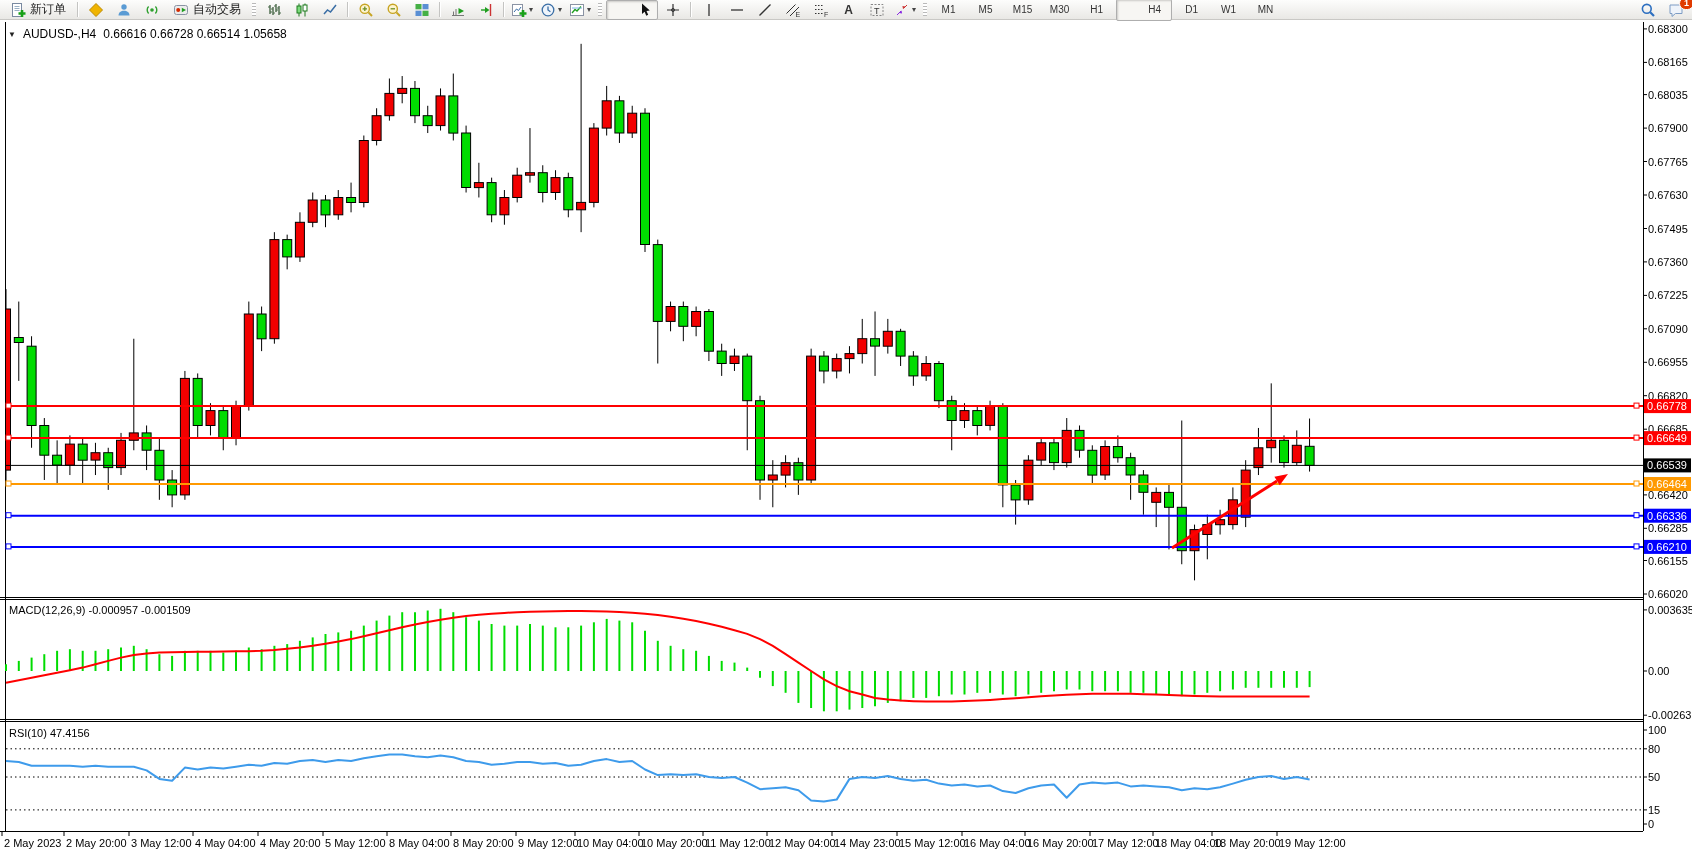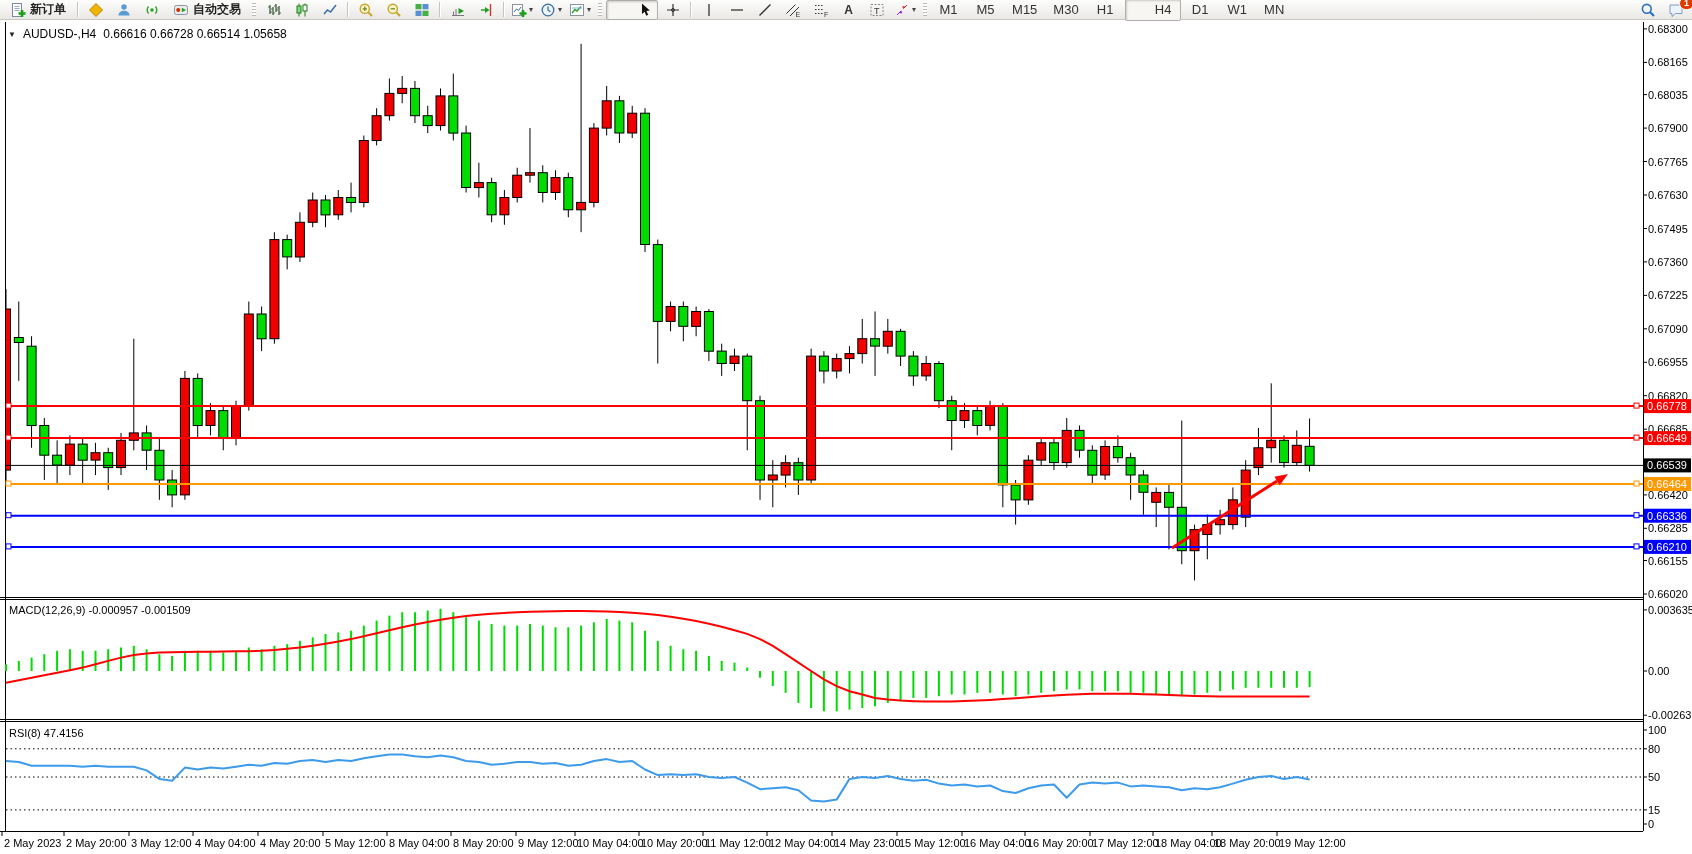--- a/index.html
+++ b/index.html
@@ -3,27 +3,27 @@
 <meta charset="utf-8">
 <style>
   html,body{margin:0;padding:0;background:#d6d3ce;font-family:"Liberation Sans",sans-serif;}
   #screen{position:relative;width:1692px;height:854px;background:#fff;overflow:hidden;}
   
   .toolbar{position:absolute;top:0;left:0;width:1692px;height:20px;
     background:linear-gradient(#fdfdfc,#e9e8e5);border-bottom:1px solid #c9c8c5;
     display:flex;align-items:center;padding:0 3px;box-sizing:border-box;gap:1px;}
   .tb{height:18px;min-width:21px;display:flex;align-items:center;justify-content:center;
     padding:0 2px;font-size:12px;color:#222;cursor:default;border:1px solid transparent;border-radius:2px;}
-  .tb.lbl{gap:4px;padding:0 6px;white-space:nowrap;font-weight:bold;}
+  .tb.lbl{gap:4px;padding:0 6px;white-space:nowrap;}
   .tb.active{background:#f7f6f3;border:1px solid #aeaeae;box-shadow:inset 1px 1px 2px rgba(0,0,0,.18);padding-left:27px;}
   .sep{width:1px;height:15px;background:#c4c4c2;box-shadow:1px 0 0 #fff;margin:0 3px;}
   .grip{width:4px;height:13px;margin:0 3px;
     background:repeating-linear-gradient(#b9b9b9 0 1px,#fff 1px 3px);}
   .caret{font-size:8px;color:#444;margin-left:2px;}
-  .tf{font-size:13px;color:#333;padding:1px 6px;}
+  .tf{font-size:10px;color:#333;padding:1px 6px;}
   .ico{width:16px;height:16px;display:block;}
   .glyph{font-size:12px;color:#333;font-weight:bold;}
   .spacer{flex:1;}
   .chatwrap{position:relative;}
   .badge{position:absolute;top:-4px;right:-6px;background:#e03a00;color:#fff;border-radius:8px;
     font-size:9px;line-height:11px;padding:0 4px;font-weight:bold;border:1px solid #fff;}
   
   #chartArea{position:absolute;top:21px;left:0;width:1692px;height:833px;background:#fff;}
   #chartArea svg{position:absolute;top:0;left:0;}
   .overlay{position:absolute;font-size:11px;color:#000;white-space:nowrap;}
@@ -710,15 +710,15 @@
           <line x1="1172" y1="527" x2="1277.0" y2="460.0" stroke="#ff0000" stroke-width="3"></line>
           <polygon fill="#ff0000" points="1288,453 1279.7,464.2 1274.4,455.8"></polygon>
         </g>
       </svg>
     <div class="chart-title">
       <span class="tri">▼</span>
       <span>AUDUSD-,H4</span>
       <span>0.66616 0.66728 0.66514 1.05658</span>
     </div>
     <div class="overlay" style="left:9px;top:583px;text-align:right;">MACD(12,26,9) -0.000957 -0.001509</div>
-    <div class="overlay" style="left:9px;top:706px;">RSI(8) 47.4156</div>
+    <div class="overlay" style="left:9px;top:706px;">RSI(10) 47.4156</div>
   </div>
 </div>
 
 </body></html>

